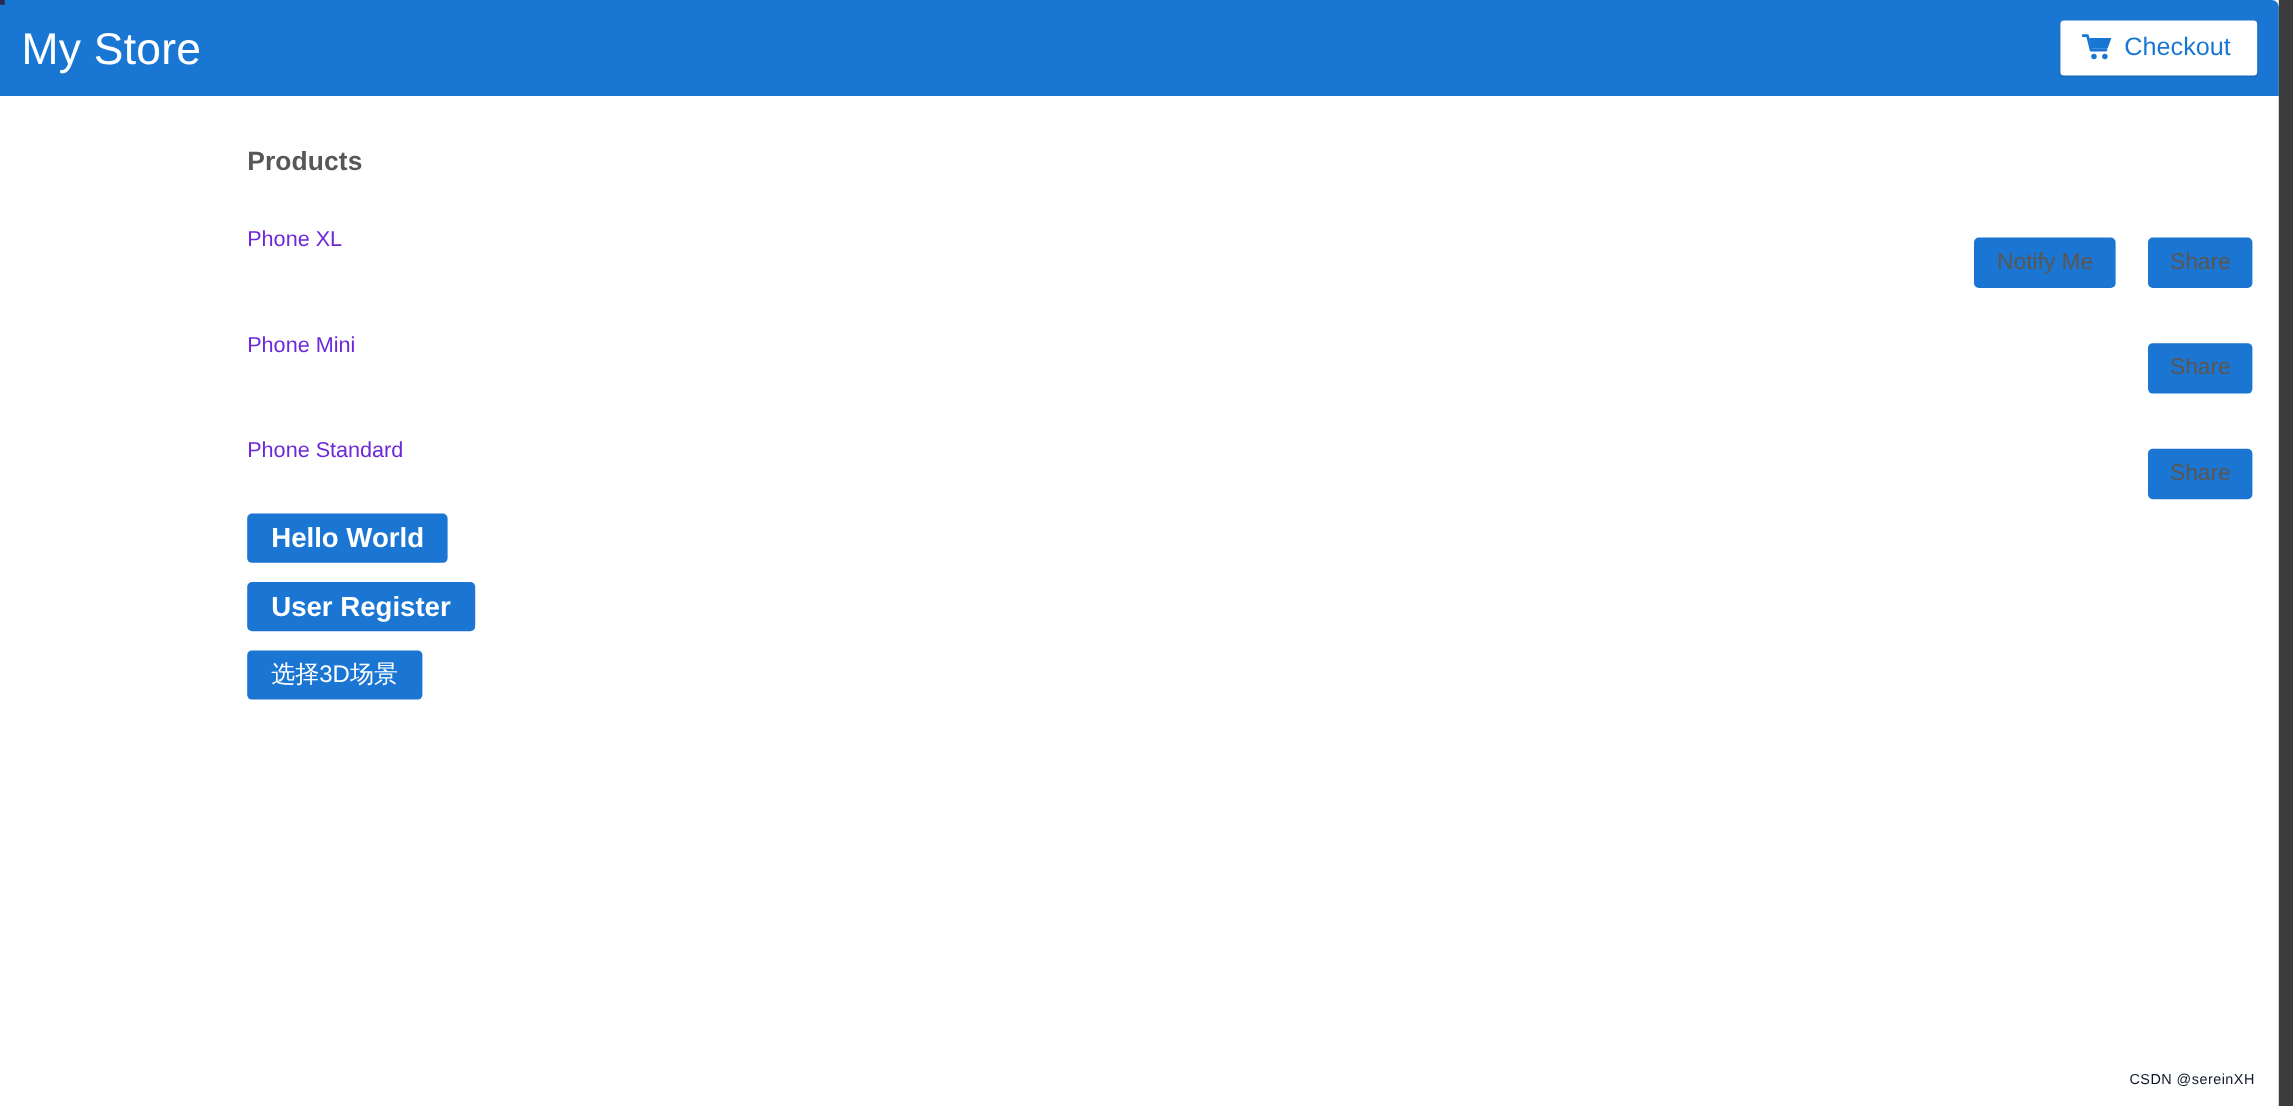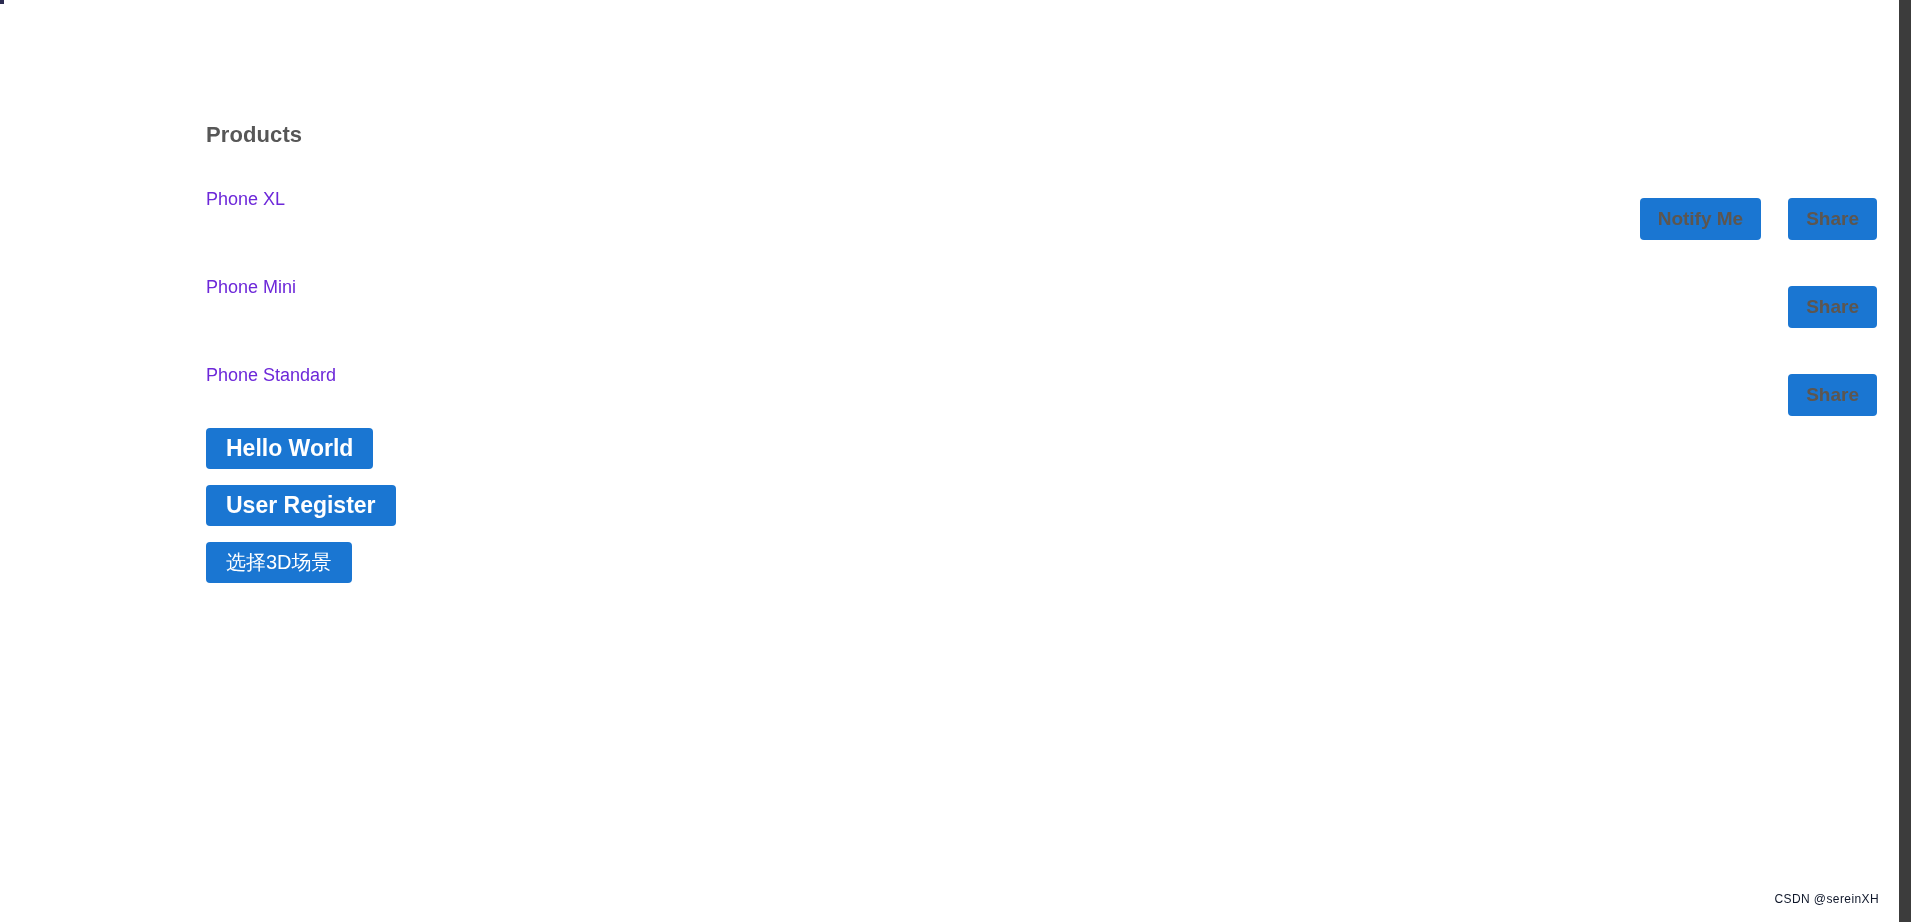--- a/index.html
+++ b/index.html
@@ -129,21 +129,21 @@
     gap: 0;
   }
 
   .flat-btn {
     background: #1a76d2;
     color: #5d564f;
     border: none;
     border-radius: 4px;
     font-family: "Liberation Sans", sans-serif;
     font-size: 19px;
-    font-weight: 700;
+    font-weight: 400;
     cursor: pointer;
     height: 42px;
     padding: 0 18px;
     white-space: nowrap;
     line-height: 42px;
   }
   .btn-notify { margin-right: 27px; min-width: 118px; }
   .btn-share  { min-width: 80px; }
 
   
@@ -181,20 +181,35 @@
     user-select: none;
   }
 </style>
 </head>
 <body>
 
 <div id="app">
 
   <div class="corner-nick"></div>
 
+  <div class="toolbar">
+    <div class="brand">My Store</div>
+
+    <button class="checkout-btn">
+      <span>
+        <svg class="cart-icon" viewBox="0 0 24 22" xmlns="http://www.w3.org/2000/svg" aria-hidden="true">
+          <path d="M0.6 1.4 H4.2 L7.0 12.6 H18.4" fill="none" stroke="#1976d2" stroke-width="2.1" stroke-linecap="round" stroke-linejoin="round"></path>
+          <path d="M5.6 3.4 H22.6 L19.6 11.6 H7.3 Z" fill="#1976d2"></path>
+          <circle cx="9.2" cy="17.6" r="2.1" fill="#1976d2"></circle>
+          <circle cx="17.6" cy="17.6" r="2.1" fill="#1976d2"></circle>
+        </svg>
+      </span>
+      <span class="checkout-label">Checkout</span>
+    </button>
+  </div>
 
   <div class="content">
 
     <h2 class="page-title">Products</h2>
 
     <div class="product-row">
       <a class="product-name" href="#">Phone XL</a>
       <div class="row-actions">
         <button class="flat-btn btn-notify">Notify Me</button>
         <button class="flat-btn btn-share">Share</button>

